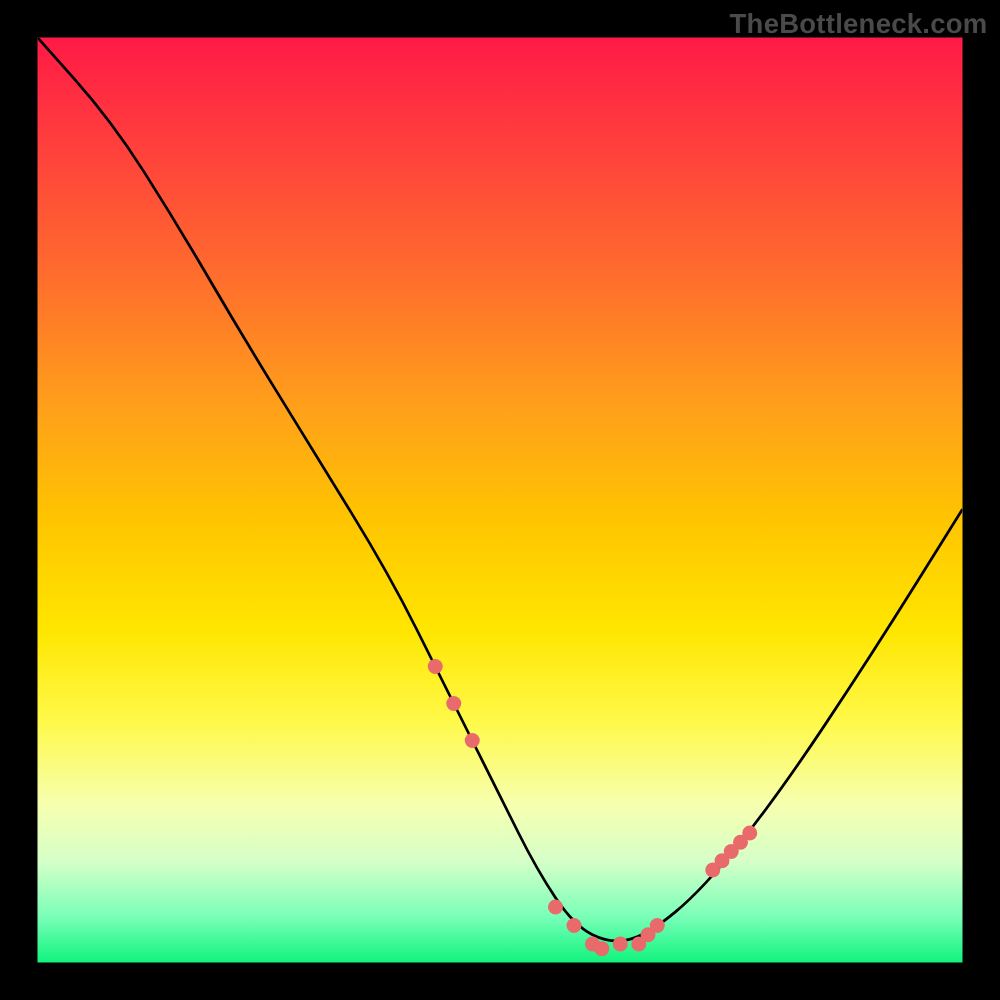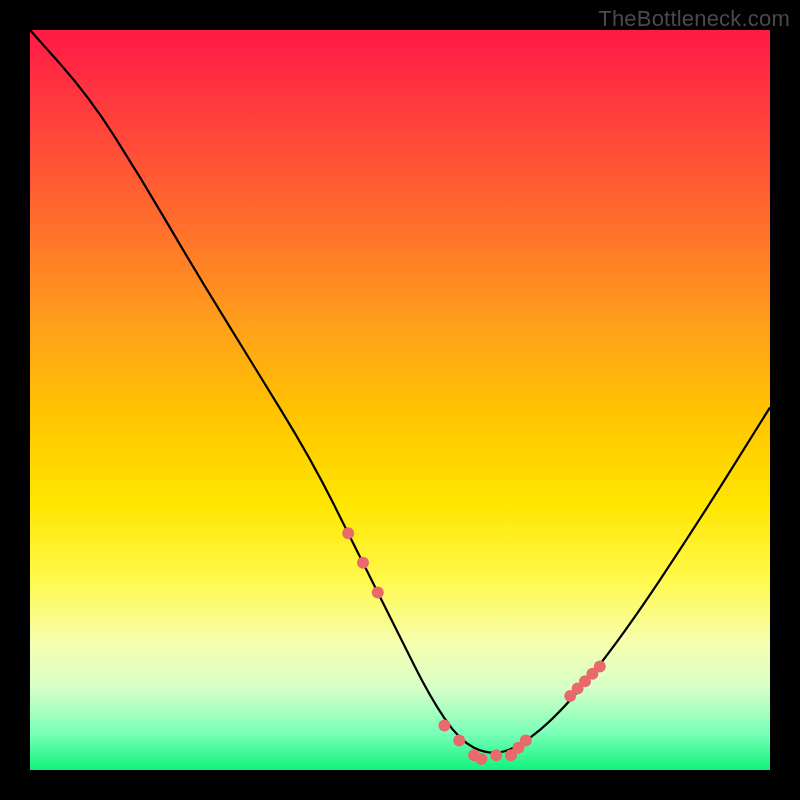--- a/index.html
+++ b/index.html
@@ -31,21 +31,21 @@
       #7affb8 95%,
       #10f37d 100%
     );
   }
   .watermark {
     position: absolute;
     top: 6px;
     right: 10px;
     color: #4a4a4a;
     font-size: 22px;
-    font-weight: 400;
+    font-weight: 700;
     letter-spacing: 0.2px;
     z-index: 5;
   }
   svg.plot {
     position: absolute;
     left: 0;
     top: 0;
     width: 740px;
     height: 740px;
     z-index: 3;

